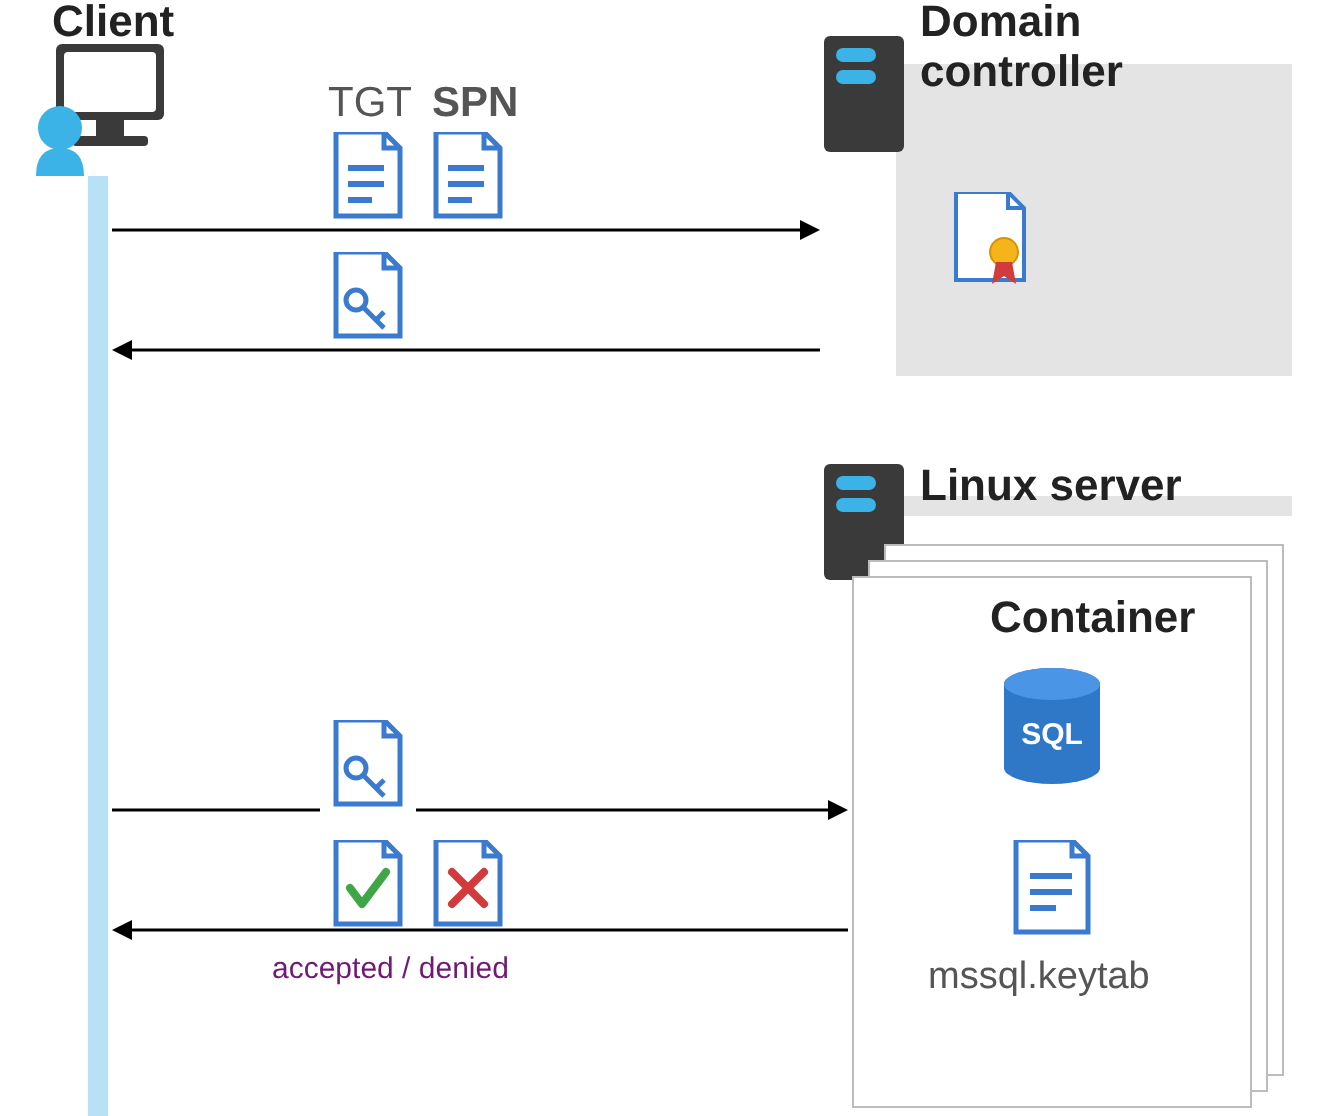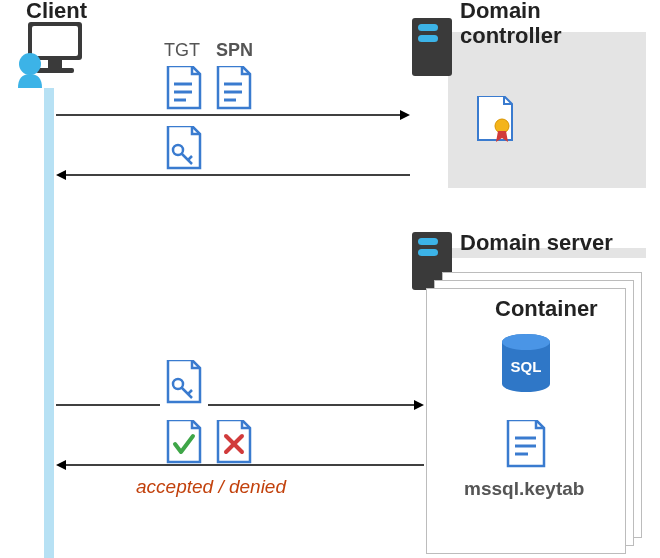--- a/index.html
+++ b/index.html
@@ -8,21 +8,21 @@
     font-family: "Segoe UI", Arial, sans-serif;
     width: 660px;
     height: 558px;
     position: relative;
     background: #fff;
     color: #333;
   }
   .label { position: absolute; font-size: 20px; color: #545454; }
   .label.bold { font-weight: 600; color: #222; font-size: 22px; }
   .icon { position: absolute; }
-  .small-label { font-size: 18px; color: #555; position: absolute; }
+  .small-label { font-size: 21px; color: #555; position: absolute; }
 </style>
 </head>
 <body>
 
 <svg class="icon" style="left:14px; top:18px; width:72px; height:72px;" viewBox="0 0 72 72">
   <rect x="14" y="4" width="54" height="38" rx="3" fill="#3a3a3a"></rect>
   <rect x="18" y="8" width="46" height="30" rx="2" fill="#fff"></rect>
   <rect x="34" y="42" width="14" height="8" fill="#3a3a3a"></rect>
   <rect x="22" y="50" width="38" height="5" rx="2" fill="#3a3a3a"></rect>
   <circle cx="16" cy="46" r="11" fill="#3cb3e7"></circle>
@@ -88,21 +88,21 @@
   <line x1="354" y1="7" x2="10" y2="7" stroke="#000" stroke-width="1.5"></line>
   <polygon points="10,2 0,7 10,12" fill="#000"></polygon>
 </svg>
 
 <div class="icon" style="left:448px; top:248px; width:198px; height:10px; background:#e4e4e4;"></div>
 <svg class="icon" style="left:412px; top:232px; width:40px; height:58px;" viewBox="0 0 40 58">
   <rect x="0" y="0" width="40" height="58" rx="3" fill="#3a3a3a"></rect>
   <rect x="6" y="6" width="20" height="7" rx="3.5" fill="#3cb3e7"></rect>
   <rect x="6" y="17" width="20" height="7" rx="3.5" fill="#3cb3e7"></rect>
 </svg>
-<div class="label bold" style="left:460px; top:230px;">Domain server</div>
+<div class="label bold" style="left:460px; top:230px;">Linux server</div>
 
 <div class="icon" style="left:442px; top:272px; width:198px; height:264px; background:#fff; border:1.5px solid #bcbcbc;"></div>
 <div class="icon" style="left:434px; top:280px; width:198px; height:264px; background:#fff; border:1.5px solid #bcbcbc;"></div>
 <div class="icon" style="left:426px; top:288px; width:198px; height:264px; background:#fff; border:1.5px solid #bcbcbc;"></div>
 
 <div class="label bold" style="left:495px; top:296px;">Container</div>
 
 <svg class="icon" style="left:500px; top:334px; width:52px; height:60px;" viewBox="0 0 52 60">
   <ellipse cx="26" cy="8" rx="24" ry="8" fill="#2f77c7"></ellipse>
   <path d="M2 8 V50 A24 8 0 0 0 50 50 V8" fill="#2f77c7"></path>
@@ -110,21 +110,21 @@
   <text x="26" y="38" text-anchor="middle" fill="#fff" font-size="15" font-weight="600" font-family="Segoe UI, Arial">SQL</text>
 </svg>
 
 <svg class="icon" style="left:506px; top:420px; width:40px; height:48px;" viewBox="0 0 40 48">
   <path d="M2 0 H30 L38 8 V46 H2 Z" fill="#fff" stroke="#3a7bcf" stroke-width="2.5"></path>
   <path d="M30 0 V8 H38" fill="none" stroke="#3a7bcf" stroke-width="2.5"></path>
   <line x1="9" y1="18" x2="30" y2="18" stroke="#3a7bcf" stroke-width="3"></line>
   <line x1="9" y1="26" x2="30" y2="26" stroke="#3a7bcf" stroke-width="3"></line>
   <line x1="9" y1="34" x2="22" y2="34" stroke="#3a7bcf" stroke-width="3"></line>
 </svg>
-<div class="label" style="left:464px; top:478px; font-size:19px; color:#555;font-weight:bold;">mssql.keytab</div>
+<div class="label" style="left:464px; top:478px; font-size:19px; color:#555;">mssql.keytab</div>
 
 <svg class="icon" style="left:166px; top:360px; width:36px; height:44px;" viewBox="0 0 36 44">
   <path d="M2 0 H26 L34 8 V42 H2 Z" fill="#fff" stroke="#3a7bcf" stroke-width="2.5"></path>
   <path d="M26 0 V8 H34" fill="none" stroke="#3a7bcf" stroke-width="2.5"></path>
   <circle cx="12" cy="24" r="5" fill="none" stroke="#3a7bcf" stroke-width="2.5"></circle>
   <line x1="15" y1="27" x2="26" y2="38" stroke="#3a7bcf" stroke-width="2.5"></line>
   <line x1="22" y1="34" x2="26" y2="30" stroke="#3a7bcf" stroke-width="2.5"></line>
 </svg>
 
 <svg class="icon" style="left:56px; top:398px; width:104px; height:14px;" viewBox="0 0 104 14">
@@ -146,13 +146,13 @@
   <path d="M26 0 V8 H34" fill="none" stroke="#3a7bcf" stroke-width="2.5"></path>
   <line x1="10" y1="16" x2="26" y2="32" stroke="#d13b3b" stroke-width="4" stroke-linecap="round"></line>
   <line x1="26" y1="16" x2="10" y2="32" stroke="#d13b3b" stroke-width="4" stroke-linecap="round"></line>
 </svg>
 
 <svg class="icon" style="left:56px; top:458px; width:368px; height:14px;" viewBox="0 0 368 14">
   <line x1="368" y1="7" x2="10" y2="7" stroke="#000" stroke-width="1.5"></line>
   <polygon points="10,2 0,7 10,12" fill="#000"></polygon>
 </svg>
 
-<div class="label" style="left:136px; top:476px; font-size:19px; color:#c2410c;font-style:italic;">accepted / denied</div>
+<div class="label" style="left:136px; top:476px; font-size:15px; color:#701a75;">accepted / denied</div>
 
 </body></html>

